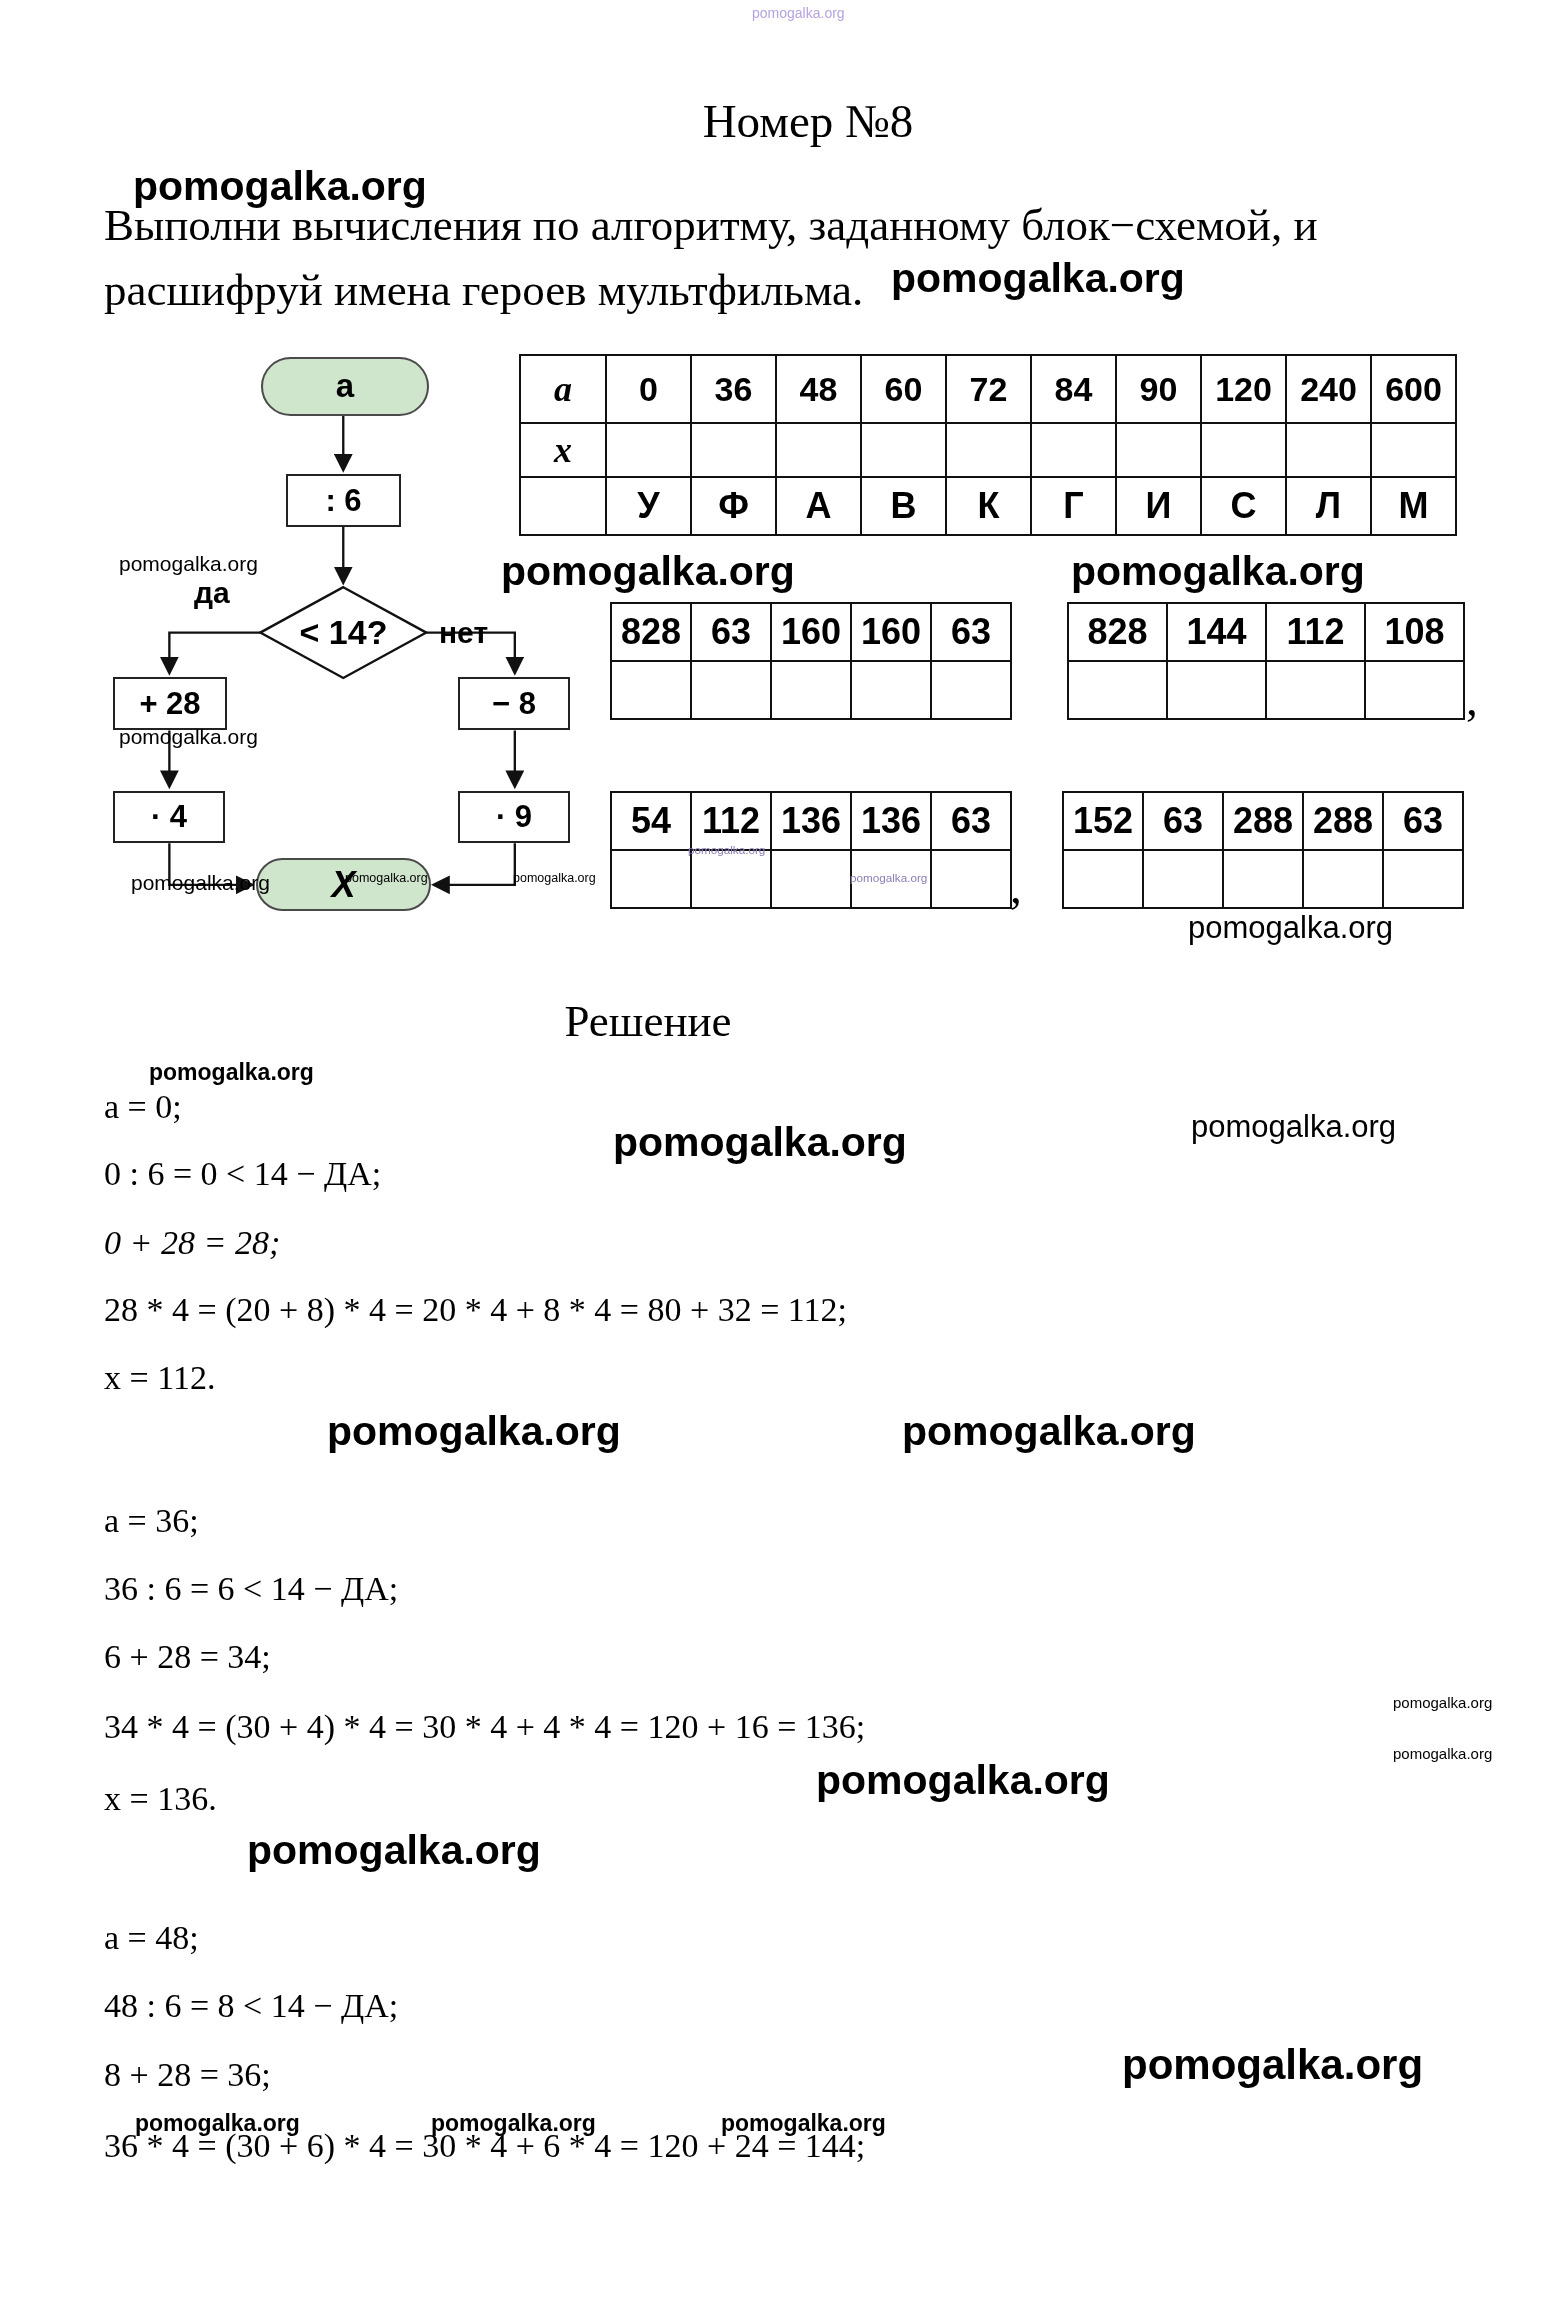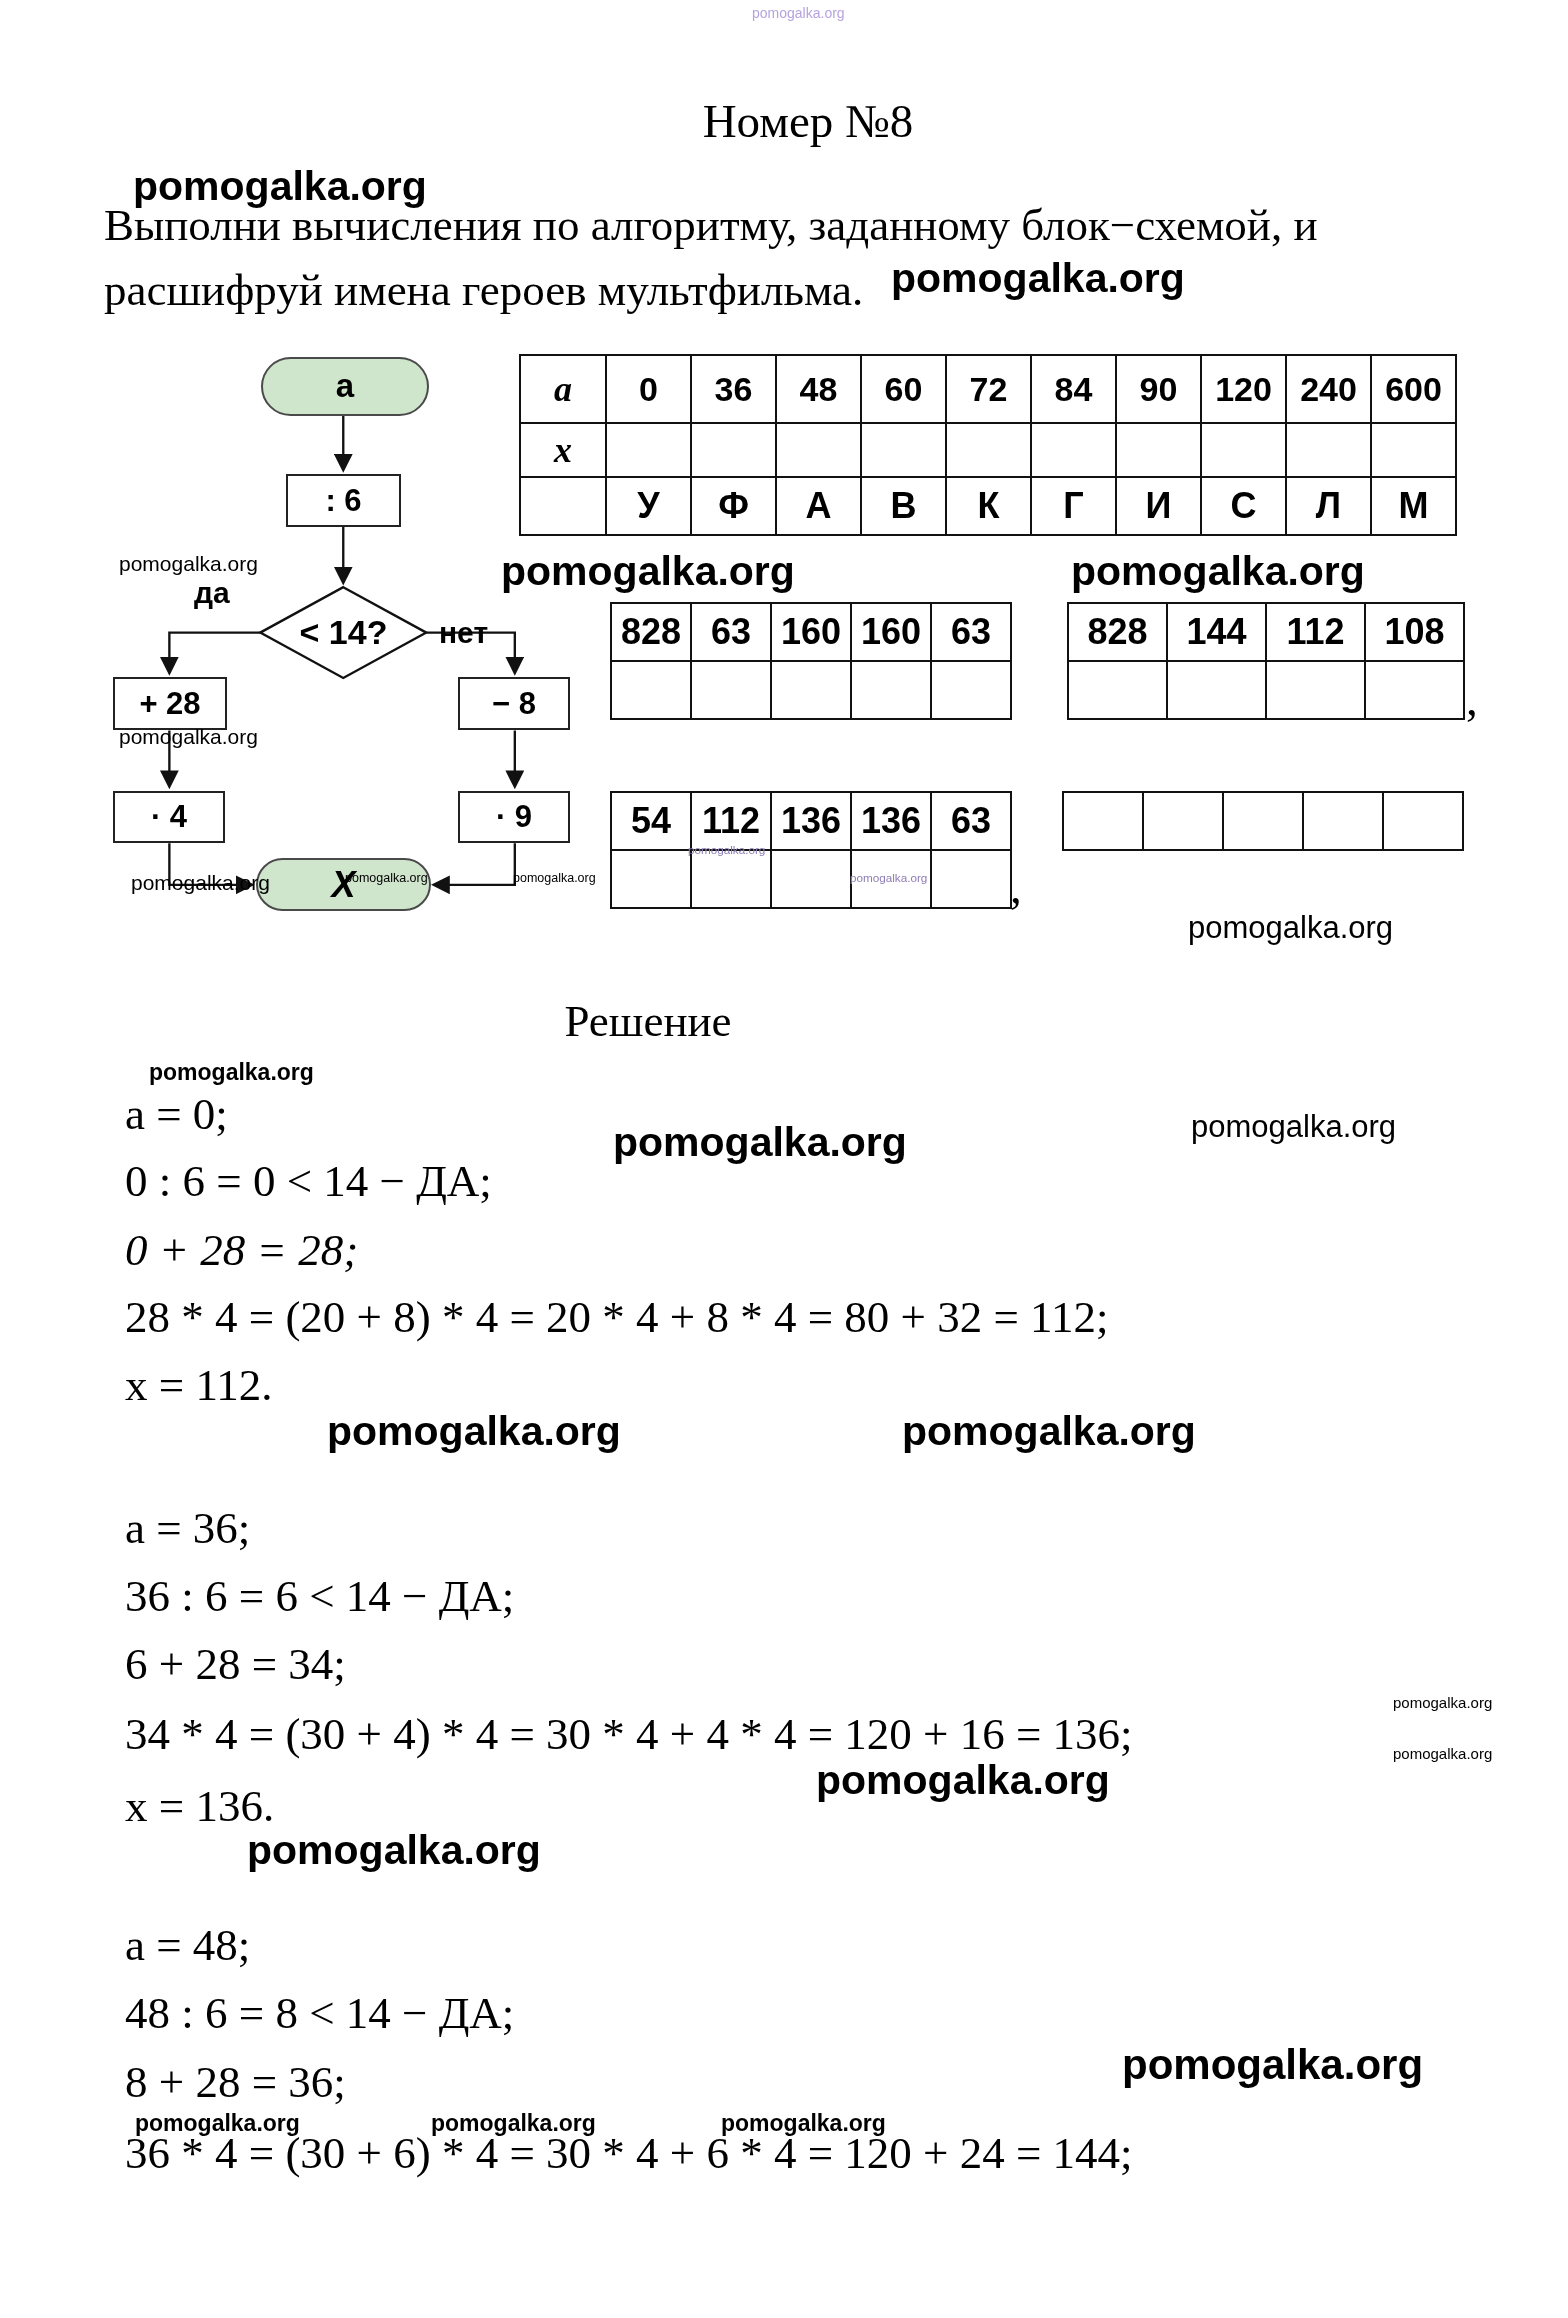--- a/index.html
+++ b/index.html
@@ -5,21 +5,21 @@
   html,body{margin:0;padding:0;}
   body{
     width:1568px;height:2319px;position:relative;background:#ffffff;
     font-family:"Liberation Serif", serif;color:#000;overflow:hidden;
   }
   .abs{position:absolute;}
   
   .title{left:0;top:94px;width:1568px;text-align:center;font-size:47px;margin-left:24px;}
   .task-line{left:104px;font-size:45px;white-space:nowrap;}
   .sol-heading{left:0;top:995px;width:1296px;text-align:center;font-size:45px;}
-  .sol-line{left:104px;font-size:45px;white-space:nowrap;margin-left:21px;}
+  .sol-line{left:104px;font-size:34px;white-space:nowrap;}
   
   .wm{position:absolute;font-family:"Liberation Sans", sans-serif;white-space:nowrap;color:#000;}
   .wm-top{font-size:14px;color:#b6a3de;}
   .wm-lg{font-size:41px;font-weight:bold;}
   .wm-lg2{font-size:42px;font-weight:bold;}
   .wm-md{font-size:31px;}
   .wm-sm{font-size:21px;}
   .wm-smb{font-size:23px;font-weight:600;}
   .wm-xs{font-size:12.5px;}
   .wm-xsp{font-size:11.7px;color:#8d7db5;}
@@ -205,20 +205,27 @@
     <td></td>
     <td></td>
     <td></td>
   </tr>
 </tbody>
   </table>
 <div class="comma" style="left:1010px;top:860px;">,</div>
 
 <table class="anstable cols100" style="left:1062px;top:791px;">
   <tbody>
+      <tr>
+    <td>152</td>
+    <td>63</td>
+    <td>288</td>
+    <td>288</td>
+    <td>63</td>
+  </tr>
   <tr>
     <td></td>
     <td></td>
     <td></td>
     <td></td>
     <td></td>
   </tr>
 </tbody>
   </table>
 

